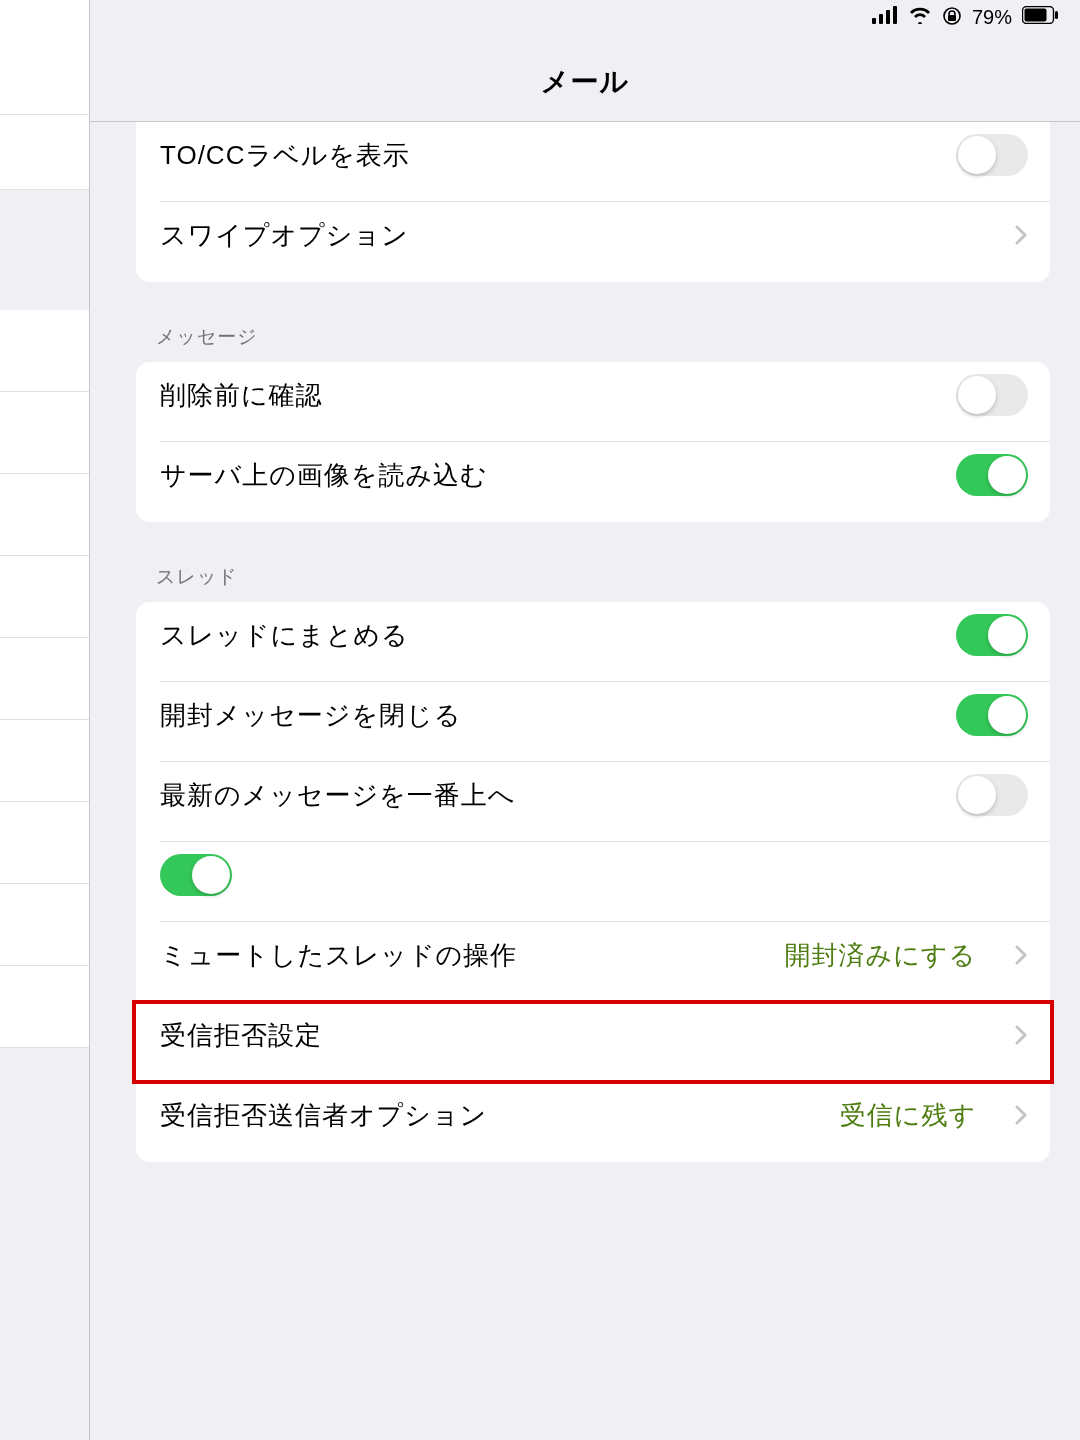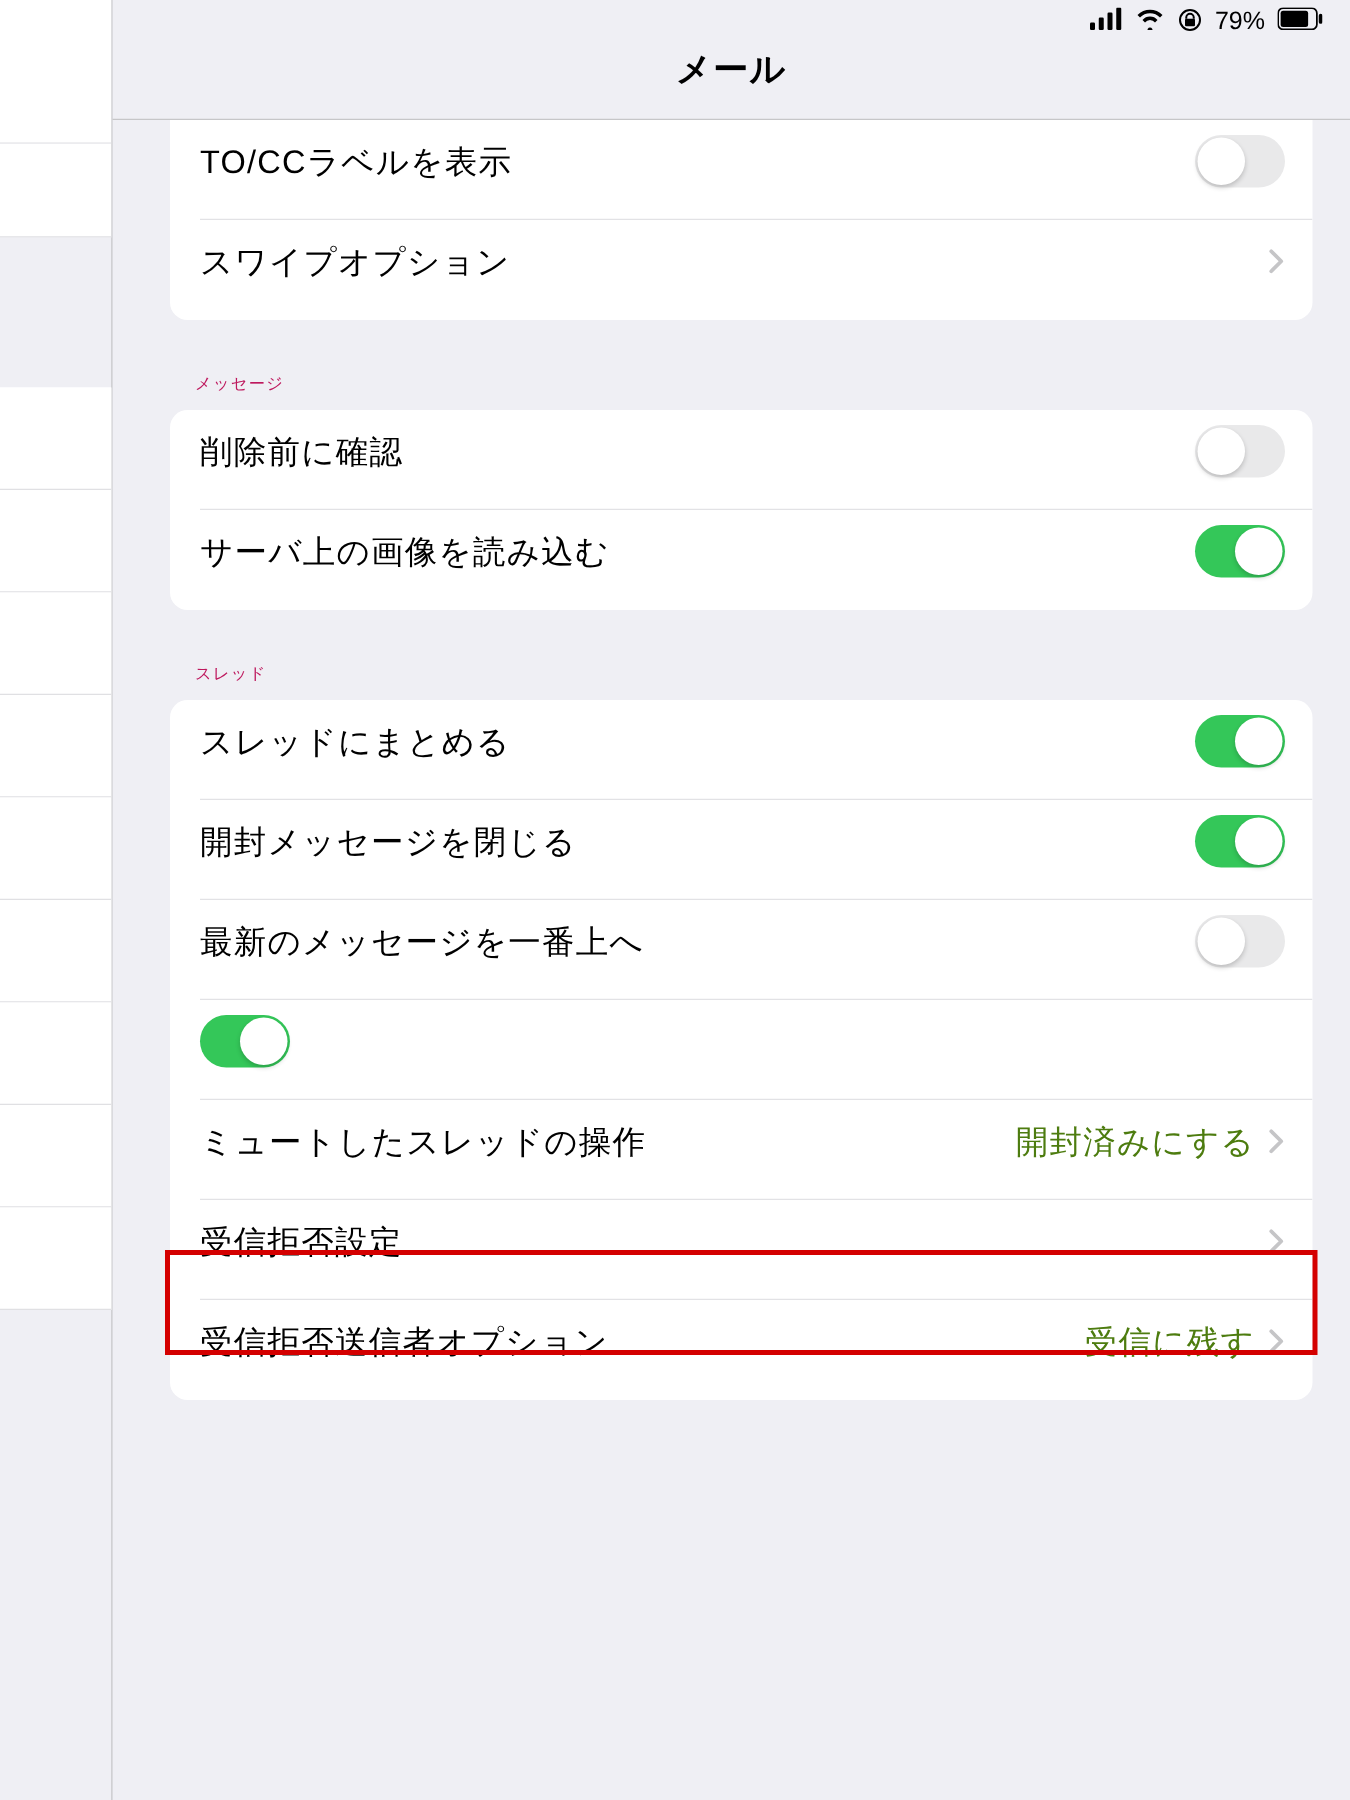--- a/index.html
+++ b/index.html
@@ -56,38 +56,38 @@
     }
     .status-cell svg { display: block; }
     .content {
       position: absolute;
       left: 90px;
       right: 0;
       top: 0;
       bottom: 0;
     }
     .header {
-      height: 96px;
+      height: 122px;
       border-bottom: 1px solid #c6c6c8;
       display: flex;
       align-items: flex-end;
       justify-content: center;
       padding-bottom: 20px;
     }
     .header-title {
       font-size: 28px;
       font-weight: 600;
       letter-spacing: 1px;
     }
     .scroll-area {
       padding: 0 30px 0 46px;
     }
     .group-header {
-      font-size: 13px;
-      color: #be185d;
+      font-size: 19px;
+      color: #737373;
       padding: 0 20px 12px 20px;
       margin-top: 42px;
       letter-spacing: 1px;
     }
     .cell-group {
       background: #fff;
       border-radius: 14px;
       overflow: hidden;
     }
     .cell-group.first {
@@ -103,21 +103,21 @@
     }
     .cell + .cell {
       border-top: 1px solid #e2e2e5;
     }
     .cell-group .cell + .cell::before{
       content:"";
       position:absolute;
       left:24px; right:0; top:-1px; height:1px;
       background:#e2e2e5;
     }
-    .cell + .cell{ border-top:none; }
+    .cell + .cell{ border-top:none;gap:28px; }
     .cell-label {
       flex: 1;
       font-size: 26px;
       color: #000;
       letter-spacing: 1px;
     }
     .cell-value {
       font-size: 26px;
       color: #4d7c0f;
       margin-right: 10px;

